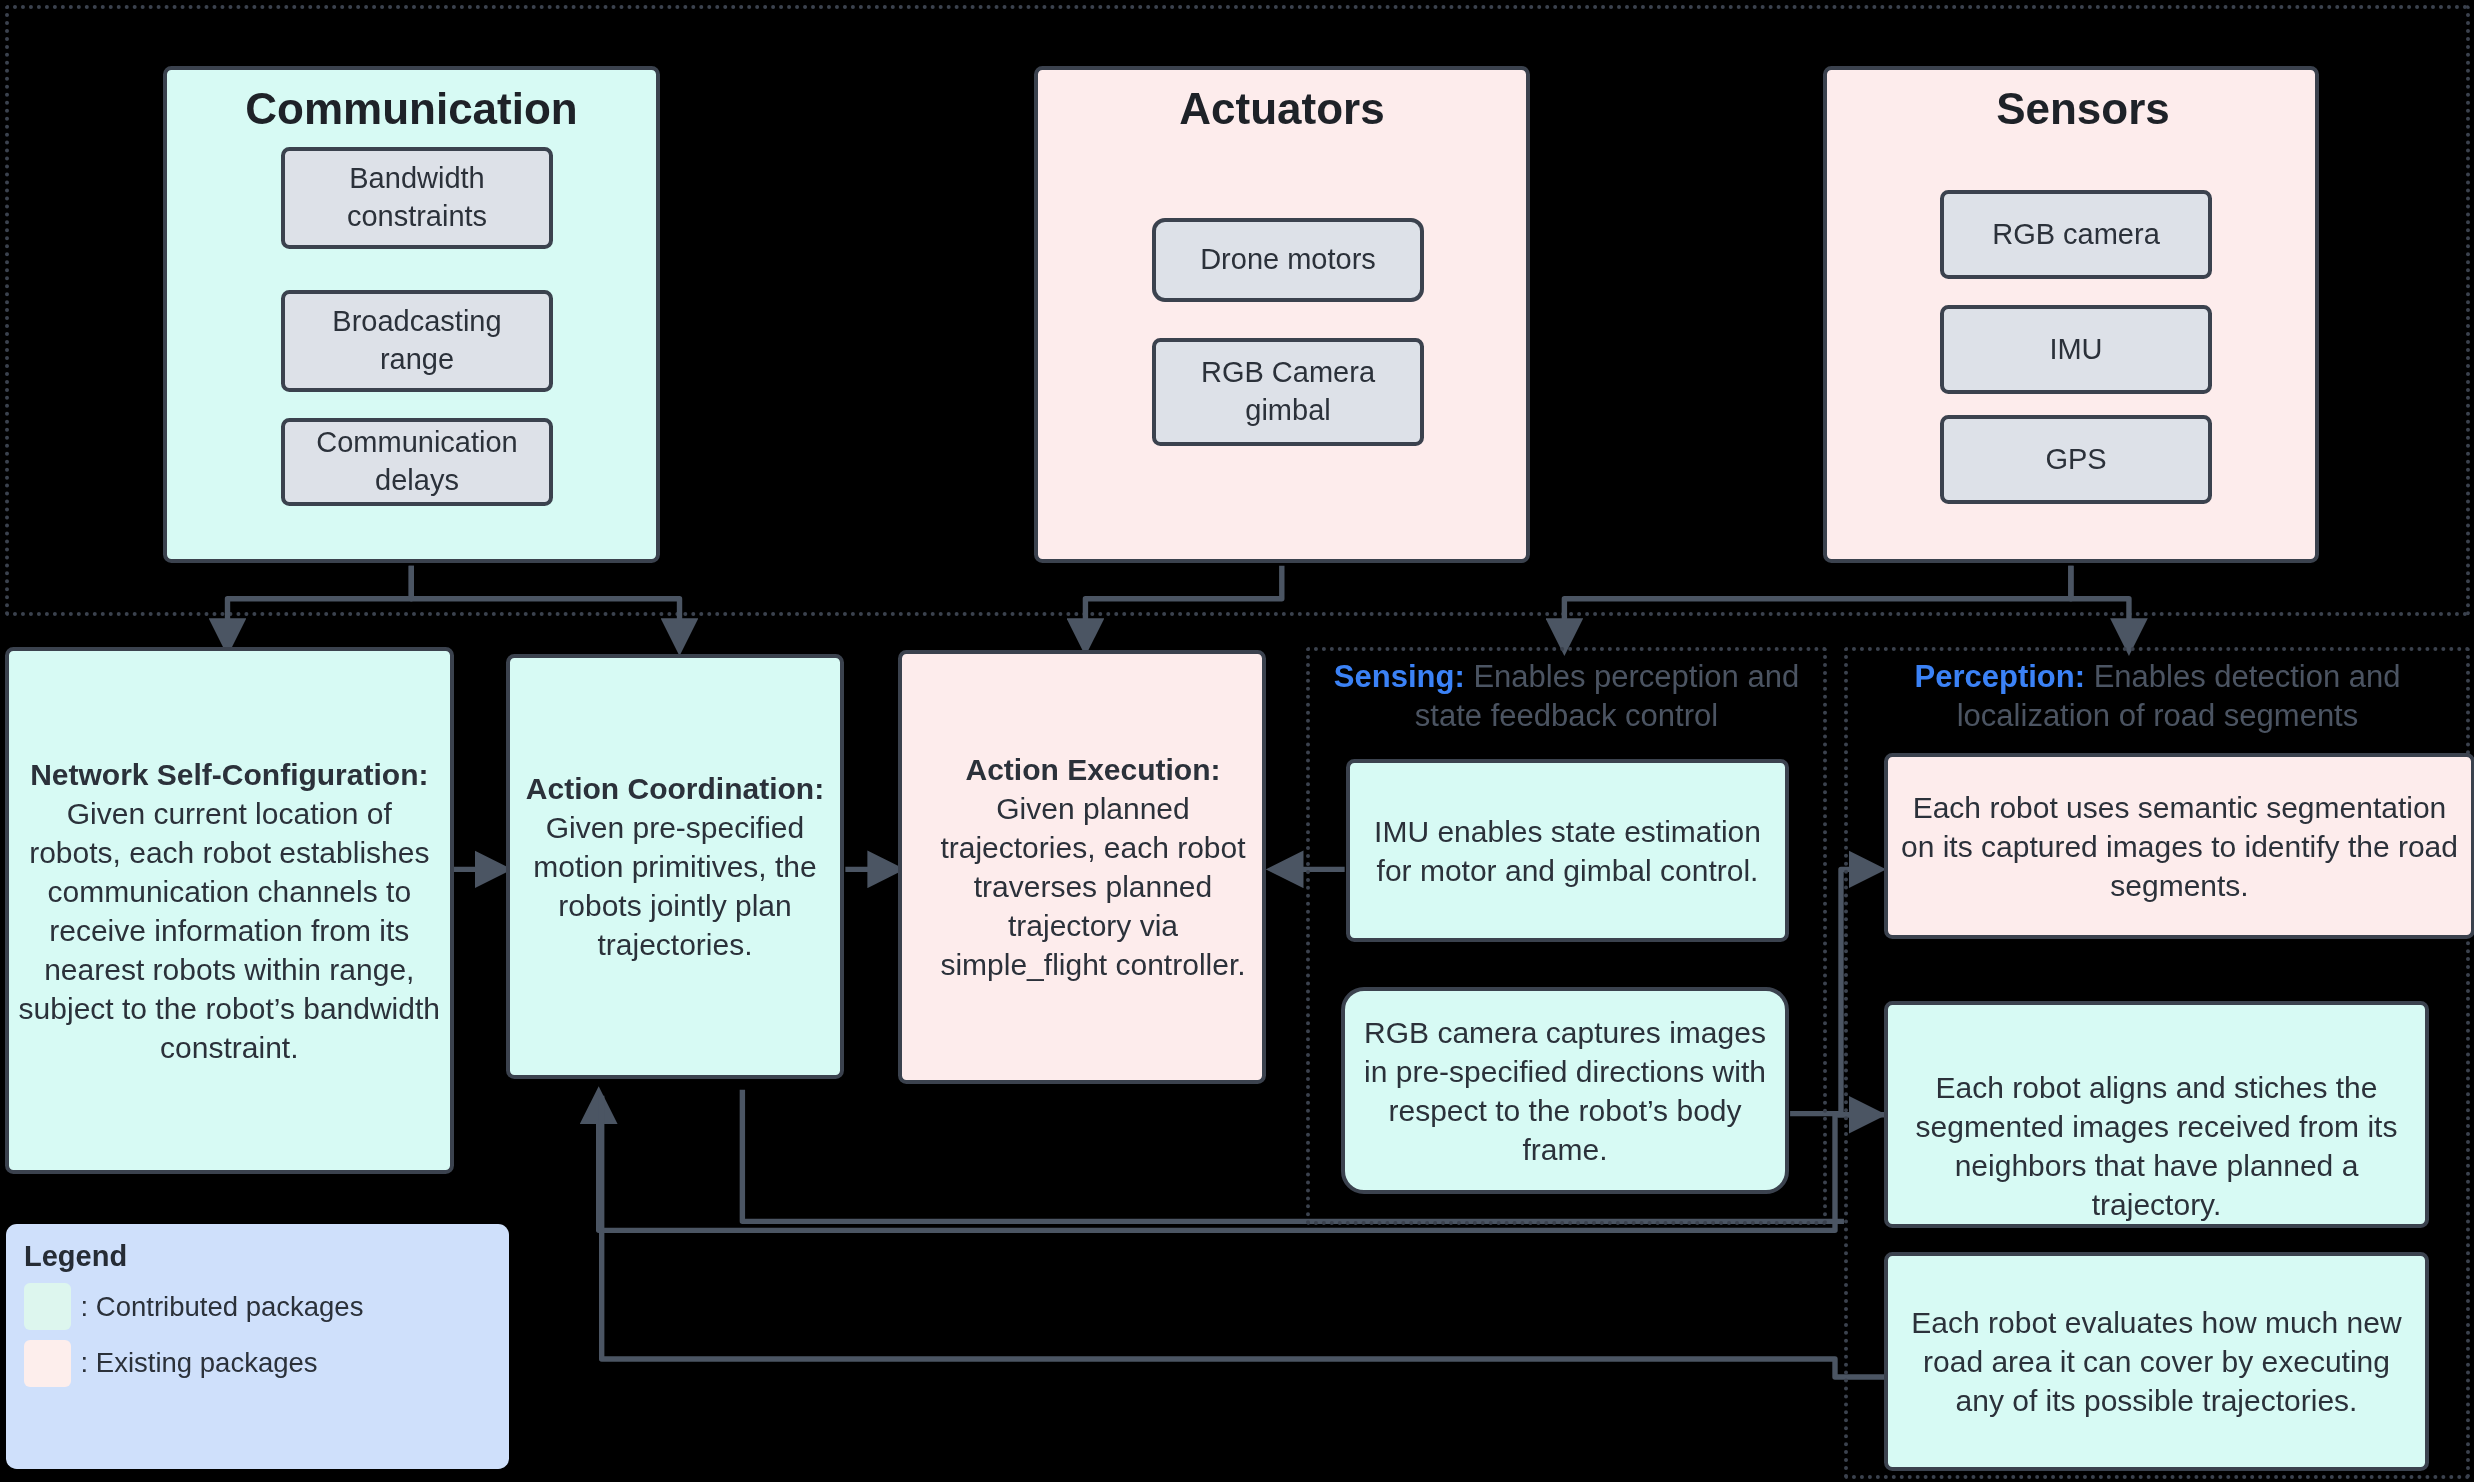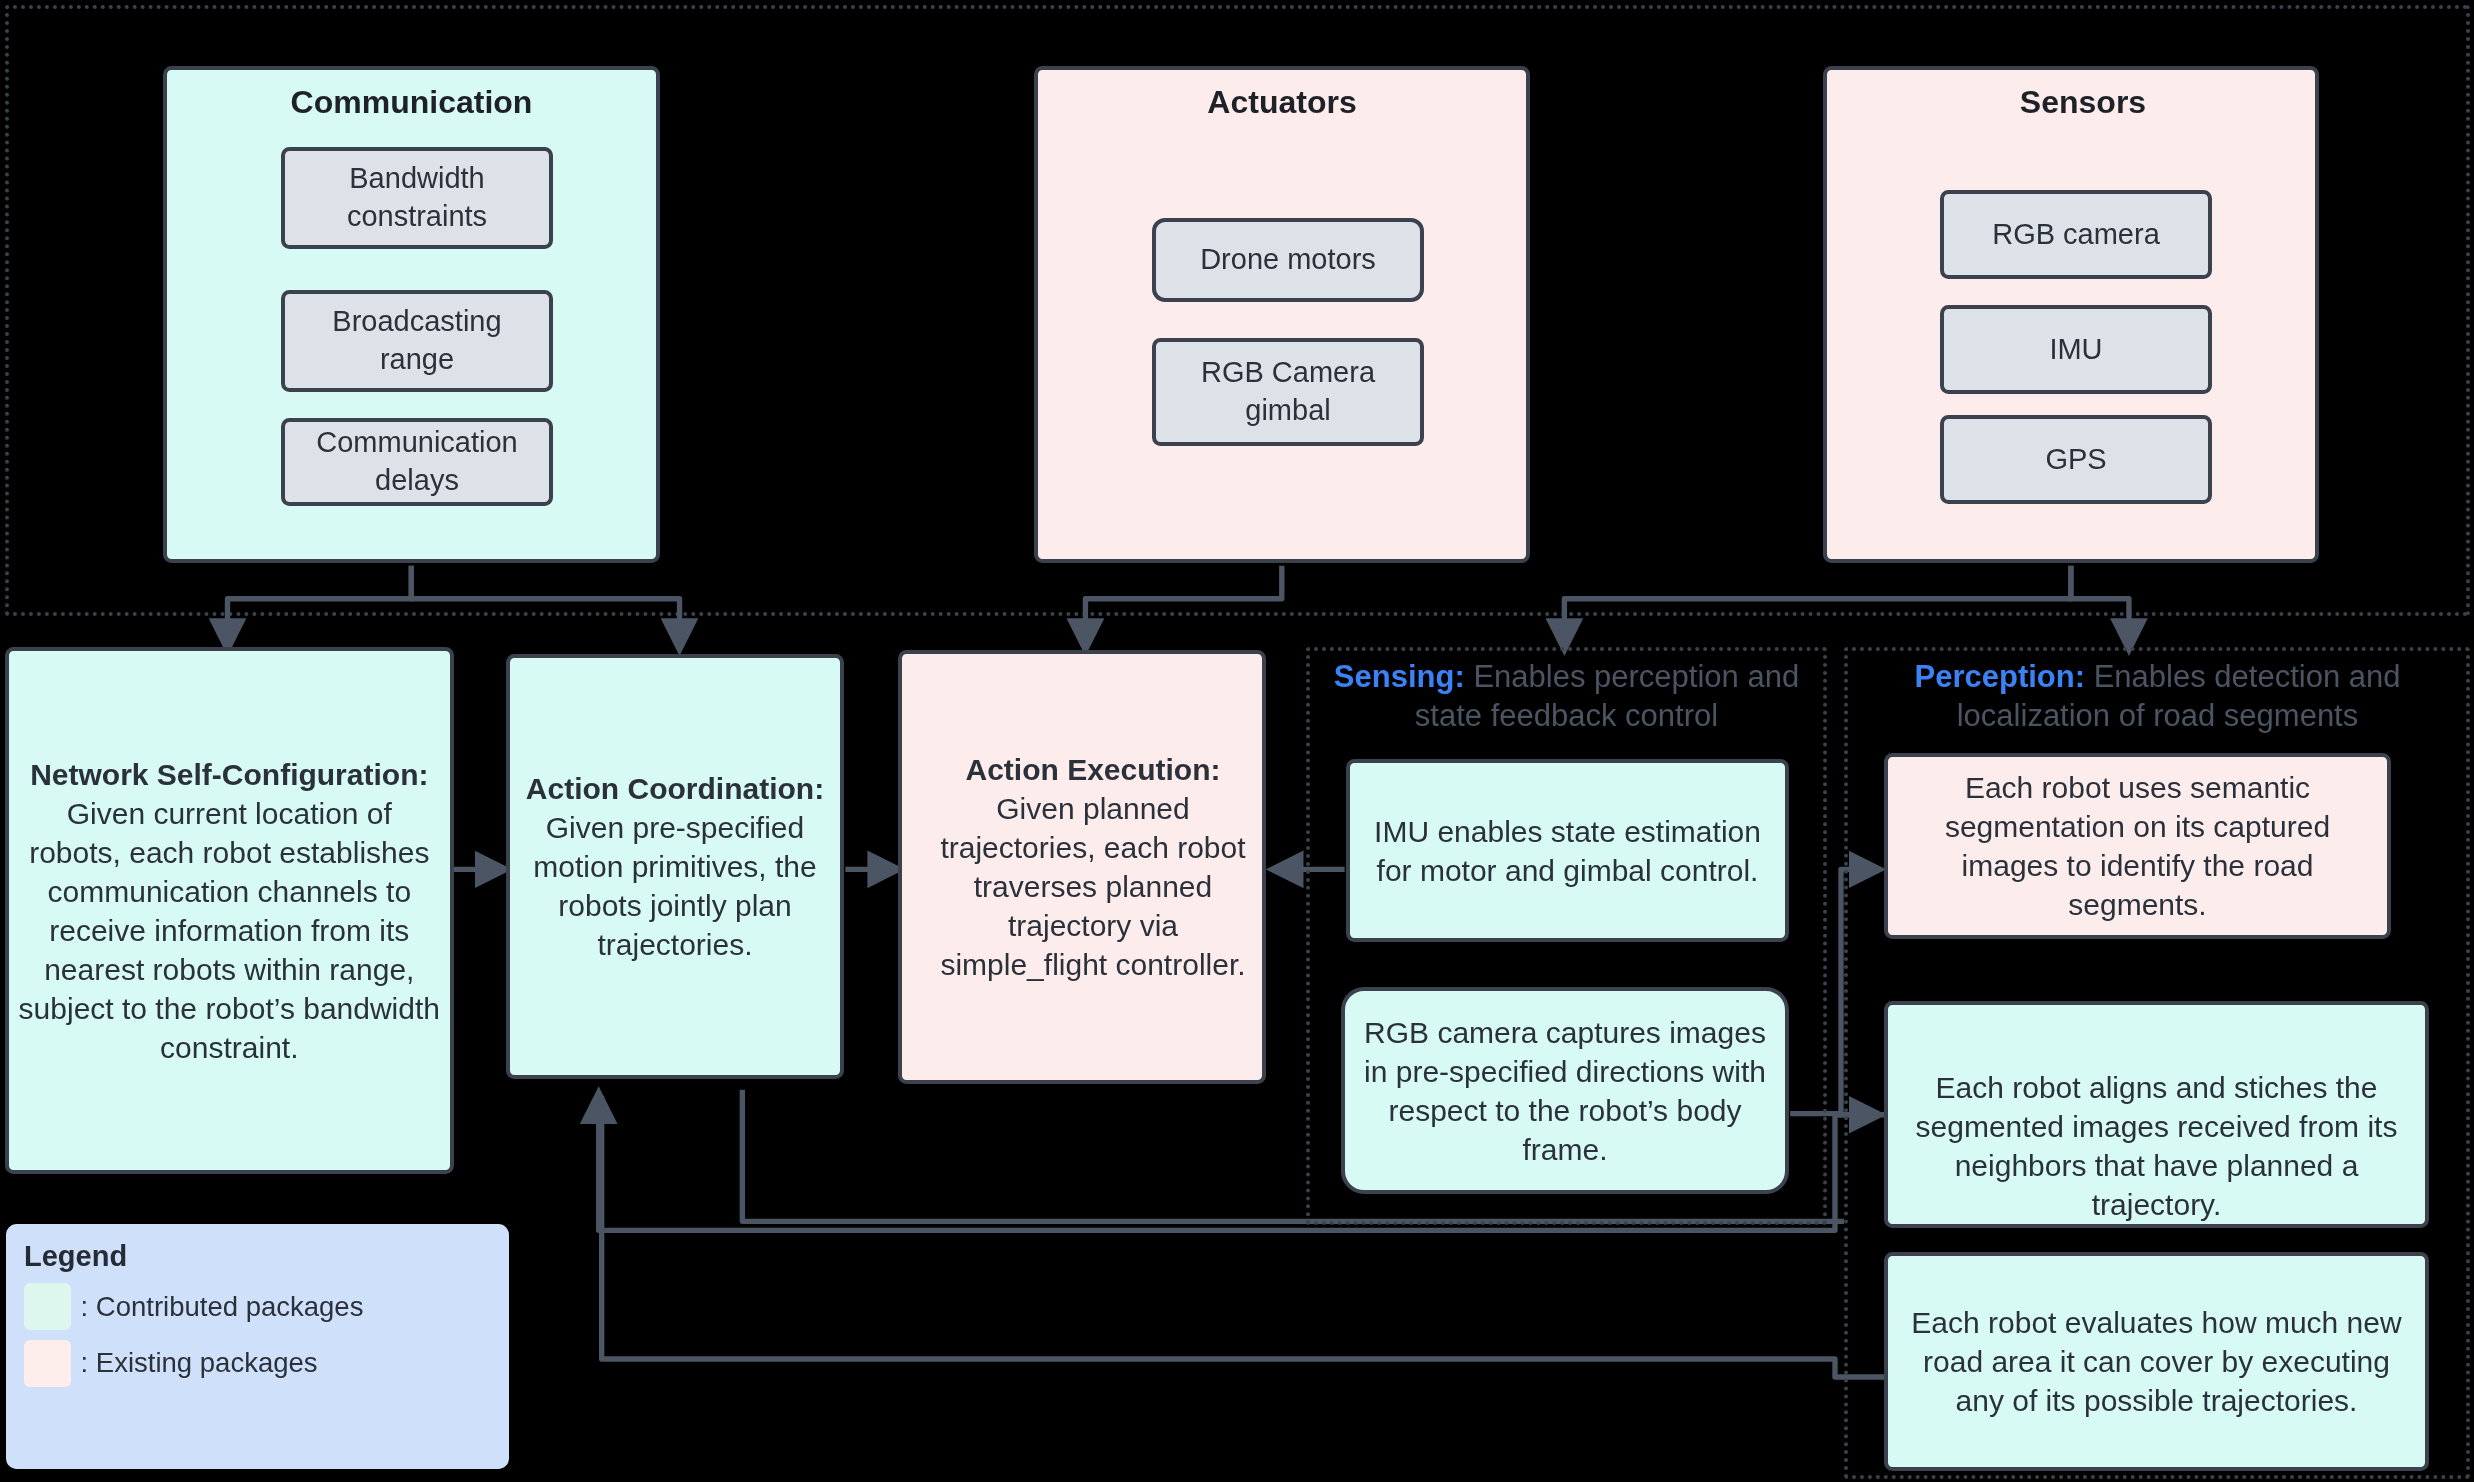--- a/index.html
+++ b/index.html
@@ -69,21 +69,21 @@
   #legend .lg-row { display: flex; align-items: center; margin-bottom: 9.6px; }
   #legend .sw { width: 47px; height: 47px; border-radius: 6px; margin-right: 9.6px; flex: 0 0 auto; }
   #legend .sw.mint { background: #ddf6ee; }
   #legend .sw.pink { background: #fdeeec; }
   #legend .lg-text { font-size: 27.5px; color: #2b313a; white-space: nowrap; }
 
   
   #wires { position: absolute; inset: 0; width: 2475px; height: 1483px; pointer-events: none; }
 
   
-  .t-grouphead { font-size: 32px; }
+  .t-grouphead { font-size: 44px; }
   .t-chip      { font-size: 29px; }
   .t-body      { font-size: 30px; }
   .t-dothead   { font-size: 31px; }
 </style>
 </head>
 <body>
 
 <div id="stage">
 
   <div class="dotframe" style="left:4.8px; top:4.8px; width:2465px; height:611px;"></div>
@@ -187,21 +187,21 @@
     <div class="inner t-body">IMU enables state estimation for motor and gimbal control.</div>
   </div>
   <div class="node mint" style="left:1341px; top:987px; width:448px; height:207px;border-radius:23px;">
     <div class="inner t-body">RGB camera captures images in pre-specified directions with respect to the robot’s body frame.</div>
   </div>
 
   <div class="dotframe" style="left:1844px; top:647px; width:626px; height:832px;"></div>
   <div class="dot-title t-dothead" style="left:1851px; top:658px; width:613px;">
     <b>Perception:</b><span> Enables detection and localization of road segments</span>
   </div>
-  <div class="node pink" style="left:1884px; top:753px; width:507px; height:186px;">
+  <div class="node pink" style="left:1884px; top:753px; width:591px; height:186px;">
     <div class="inner t-body">Each robot uses semantic segmentation on its captured images to identify the road segments.</div>
   </div>
   <div class="node mint" style="left:1884px; top:1001px; width:545px; height:227px;align-items:flex-end;">
     <div class="inner t-body">Each robot aligns and stiches the segmented images received from its neighbors that have planned a trajectory.</div>
   </div>
   <div class="node mint" style="left:1884px; top:1252px; width:545px; height:219px;">
     <div class="inner t-body">Each robot evaluates how much new road area it can cover by executing any of its possible trajectories.</div>
   </div>
 
   <div id="legend" style="left:6px; top:1224px; width:503px; height:245px;">

